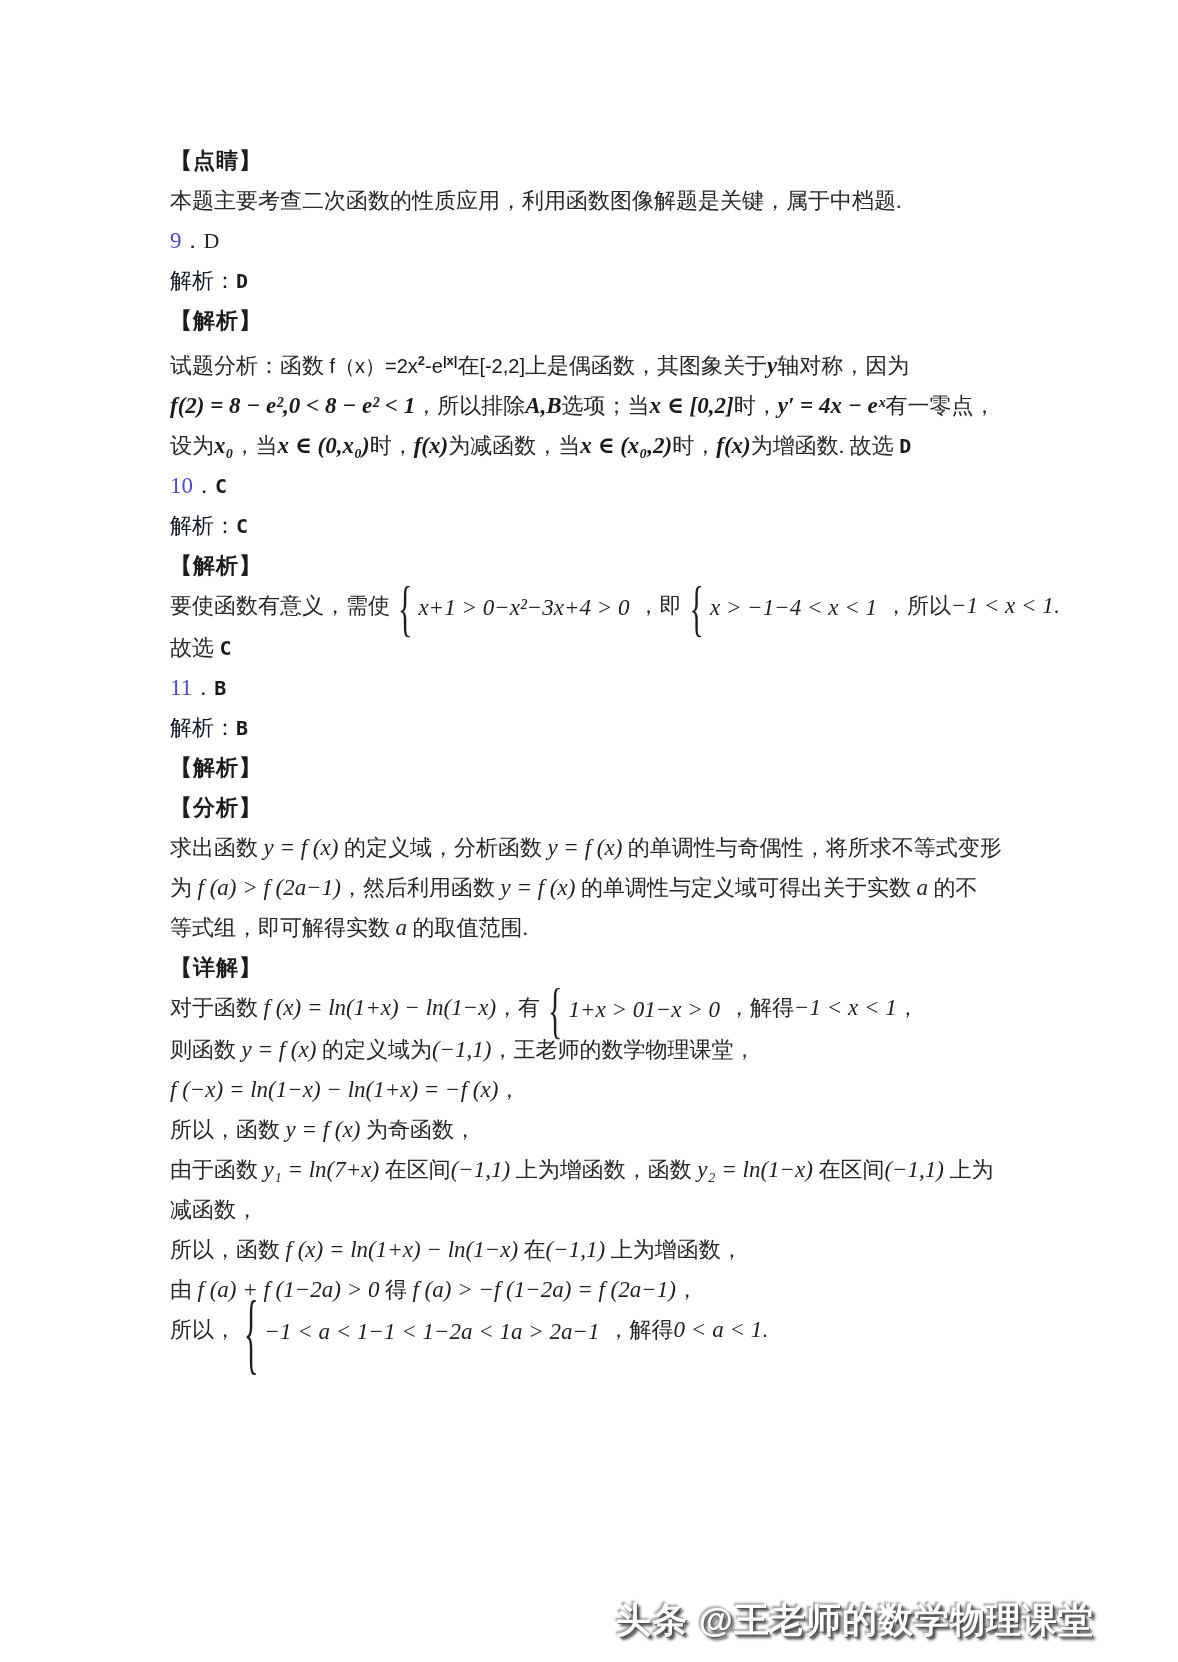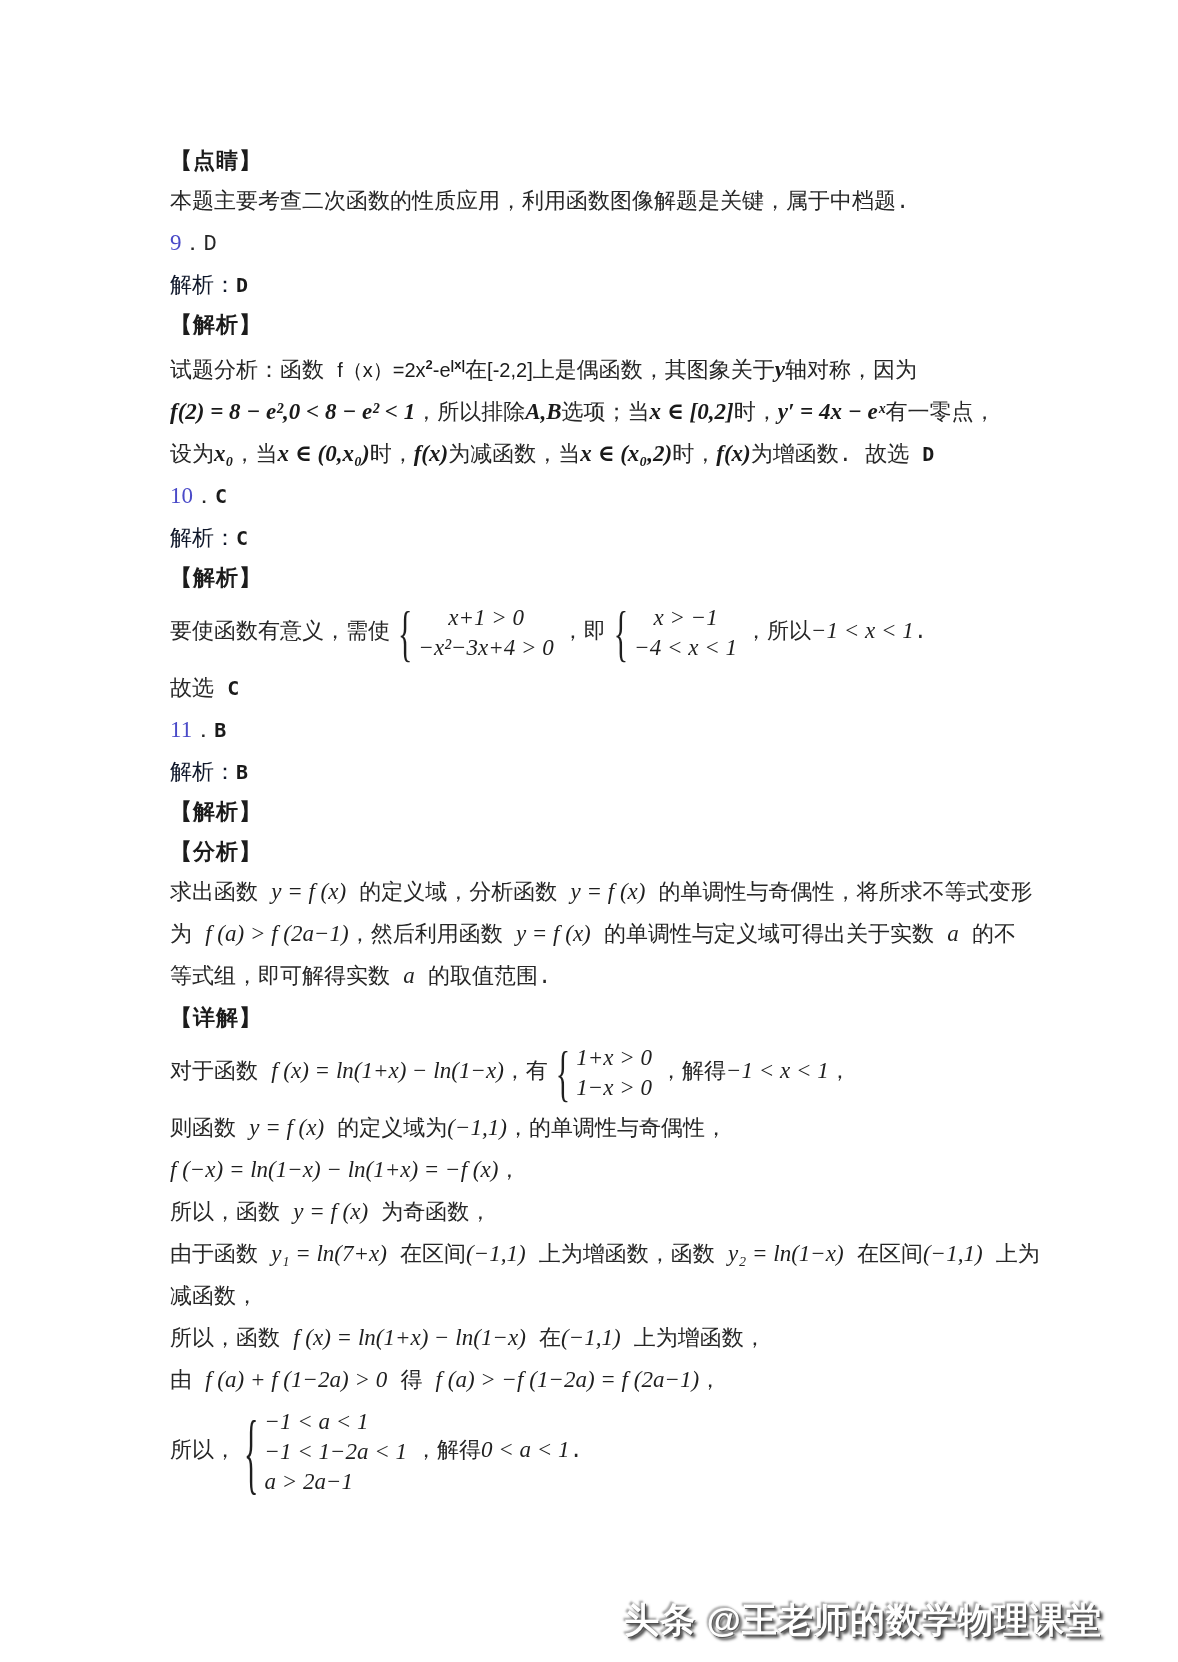--- a/index.html
+++ b/index.html
@@ -19,21 +19,21 @@
     left:170px;top:146px;
     width:950px;
   }
   .line{
     line-height:30px;
     margin:0 0 10px 0;
     white-space:nowrap;
     font-size:22px;
   }
   .sg{white-space:pre;}
-  .sg.n{font-family:Liberation Mono, monospace;color:#262626;}
+  .sg.n{font-family:Liberation Serif, serif;color:#262626;}
   .sg.h{font-weight:600;color:#1c1c1c;letter-spacing:1px;}
   .sg.m{font-family:"Liberation Serif","DejaVu Serif",serif;font-style:italic;font-size:23px;color:#1f1f1f;}
   .sg.mb{font-family:"Liberation Serif","DejaVu Serif",serif;font-style:italic;font-weight:700;font-size:23px;color:#1a1a1a;}
   .sg.blue{color:#4a4ac8;font-size:23px;}
   .sg.green{color:#0f172a;}
   .sg.mono{font-family:"DejaVu Sans Mono",monospace;font-weight:700;font-size:20px;color:#1a1a1a;}
   .sg.sans{font-family:"Liberation Sans","DejaVu Sans",sans-serif;font-weight:400;font-size:20px;color:#1a1a1a;}
   sup.sg{font-size:13px;font-family:"Liberation Sans",sans-serif;font-weight:600;color:#1a1a1a;}
   .sys{
     display:inline-flex;
@@ -45,34 +45,34 @@
     display:inline-block;
     font-family:"Liberation Serif",serif;
     font-weight:400;
     font-size:30px;
     color:#1f1f1f;
     margin-right:6px;
     line-height:30px;
   }
   .brace.r2{transform:scaleY(2.05);}
   .brace.r3{transform:scaleY(3.05);}
-  .col{display:inline-flex;flex-direction:column;text-align:right;}
+  .col{display:inline-flex;flex-direction:row;text-align:right;}
   .col.ac{align-items:center;}
   .col.al{align-items:flex-start;}
   .row{
     line-height:30px;
     font-family:"Liberation Serif","DejaVu Serif",serif;
     font-style:italic;
     font-size:23px;
     color:#1f1f1f;
     white-space:pre;
   }
   .watermark{
     position:absolute;
-    right:76px;bottom:18px;
+    right:84px;bottom:18px;
     font-family:"Liberation Sans","DejaVu Sans",sans-serif;
     font-weight:700;
     font-size:35px;
     letter-spacing:1px;
     color:#ffffff;
     text-shadow:3px 3px 3px #3f3f3f, -2px -2px 2px #a8a8a8, 1px 1px 0 #6b6b6b;
     white-space:nowrap;
   }
 </style>
 </head>
@@ -113,21 +113,21 @@
       <div class="line"><span class="sg n">为 </span><span class="sg m">f (a) &gt; f (2a−1)</span><span class="sg n">，然后利用函数 </span><span class="sg m">y = f (x)</span><span class="sg n"> 的单调性与定义域可得出关于实数 </span><span class="sg m">a</span><span class="sg n"> 的不</span></div>
       <div class="line"><span class="sg n">等式组，即可解得实数 </span><span class="sg m">a</span><span class="sg n"> 的取值范围.</span></div>
       <div class="line"><span class="sg h">【详解】</span></div>
       <div class="line"><span class="sg n">对于函数 </span><span class="sg m">f (x) = ln(1+x) − ln(1−x)</span><span class="sg n">，有</span><span class="sys">
           <span class="brace r2">{</span>
           <span class="col al">
             <span class="row">1+x &gt; 0</span>
             <span class="row">1−x &gt; 0</span>
           </span>
         </span><span class="sg n">，解得</span><span class="sg m">−1 &lt; x &lt; 1</span><span class="sg n">，</span></div>
-      <div class="line"><span class="sg n">则函数 </span><span class="sg m">y = f (x)</span><span class="sg n"> 的定义域为</span><span class="sg m">(−1,1)</span><span class="sg n">，的单调性与奇偶性，</span></div>
+      <div class="line"><span class="sg n">则函数 </span><span class="sg m">y = f (x)</span><span class="sg n"> 的定义域为</span><span class="sg m">(−1,1)</span><span class="sg n">，王老师的数学物理课堂，</span></div>
       <div class="line"><span class="sg m">f (−x) = ln(1−x) − ln(1+x) = −f (x)</span><span class="sg n">，</span></div>
       <div class="line"><span class="sg n">所以，函数 </span><span class="sg m">y = f (x)</span><span class="sg n"> 为奇函数，</span></div>
       <div class="line"><span class="sg n">由于函数 </span><span class="sg m">y₁ = ln(7+x)</span><span class="sg n"> 在区间</span><span class="sg m">(−1,1)</span><span class="sg n"> 上为增函数，函数 </span><span class="sg m">y₂ = ln(1−x)</span><span class="sg n"> 在区间</span><span class="sg m">(−1,1)</span><span class="sg n"> 上为</span></div>
       <div class="line"><span class="sg n">减函数，</span></div>
       <div class="line"><span class="sg n">所以，函数 </span><span class="sg m">f (x) = ln(1+x) − ln(1−x)</span><span class="sg n"> 在</span><span class="sg m">(−1,1)</span><span class="sg n"> 上为增函数，</span></div>
       <div class="line"><span class="sg n">由 </span><span class="sg m">f (a) + f (1−2a) &gt; 0</span><span class="sg n"> 得 </span><span class="sg m">f (a) &gt; −f (1−2a) = f (2a−1)</span><span class="sg n">，</span></div>
       <div class="line"><span class="sg n">所以，</span><span class="sys">
           <span class="brace r3">{</span>
           <span class="col al">
             <span class="row">−1 &lt; a &lt; 1</span>

